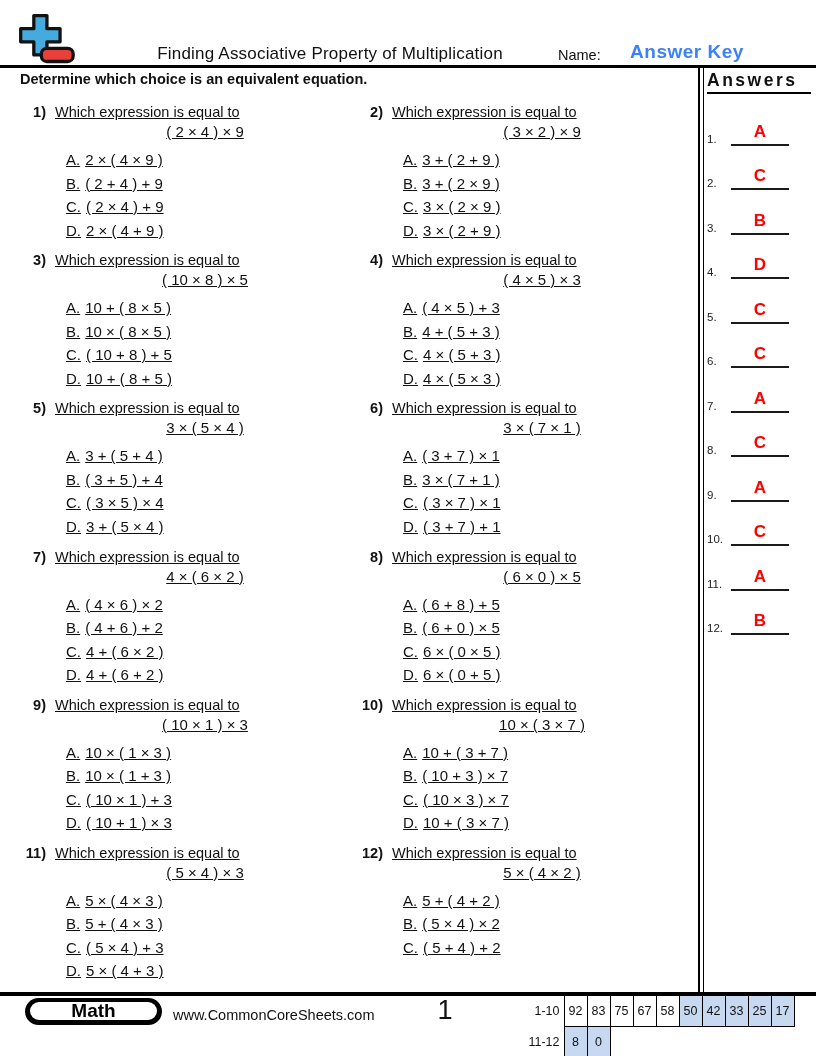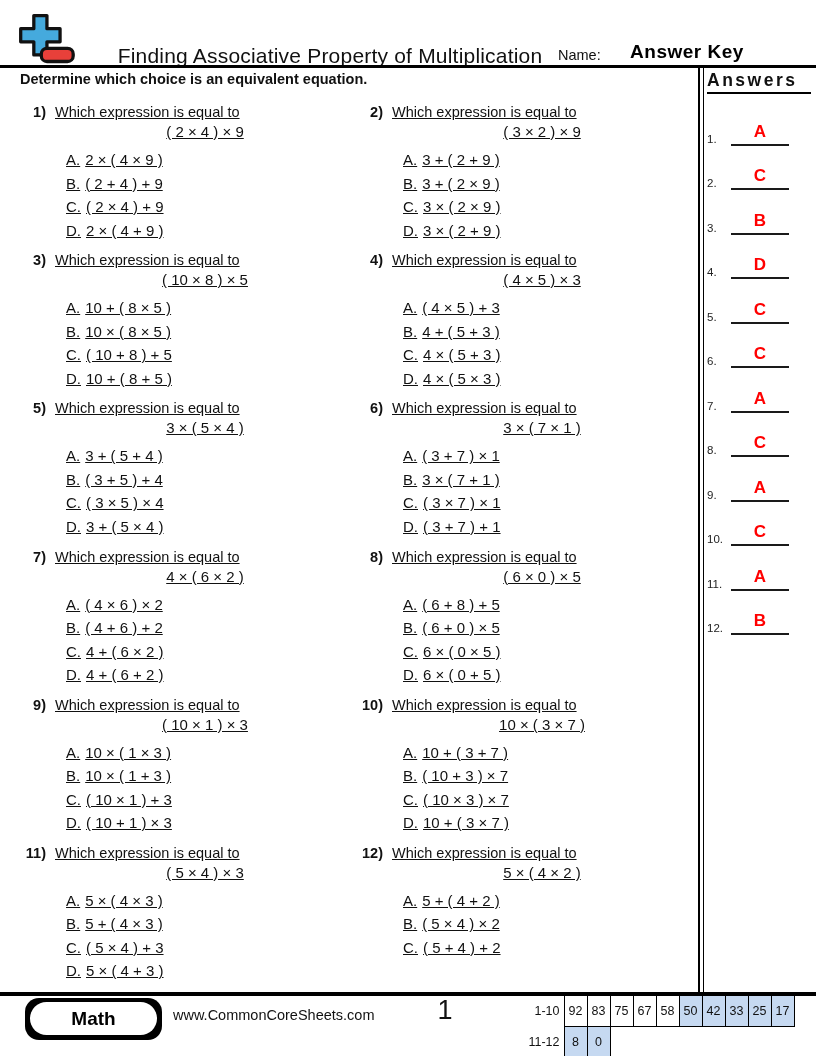--- a/index.html
+++ b/index.html
@@ -10,21 +10,21 @@
     background: #ffffff;
     font-family: "Liberation Sans", "DejaVu Sans", sans-serif;
     color: #111;
     overflow: hidden;
   }
 
   
   .logo { position: absolute; left: 16px; top: 11px; width: 60px; height: 56px; }
   .page-title {
     position: absolute; left: 110px; top: 44px; width: 440px;
-    text-align: center; font-size: 21px; letter-spacing: .2px;
+    text-align: center; font-size: 17px; letter-spacing: .2px;
   }
   .name-label { position: absolute; left: 558px; top: 47px; font-size: 14.5px; }
   .answer-key {
     position: absolute; left: 612px; top: 41px; width: 150px; text-align: center;
     font-size: 19px; font-weight: bold; letter-spacing: .5px;
   }
   .header-rule { position: absolute; left: 0; top: 65px; width: 816px; height: 3px; background: #000; }
 
   
   .instruction { position: absolute; left: 20px; top: 71px; font-size: 14.5px; font-weight: bold; }
@@ -57,21 +57,21 @@
   .q-body { flex: 1; text-decoration: underline; }
   .q-prompt { font-size: 14.5px; line-height: 19px; }
   .q-expr { font-size: 15px; line-height: 19px; text-align: center; }
   .options { margin: 7px 0 0 11px; padding: 0; list-style: none; }
   .options li { font-size: 15px; line-height: 23.5px; white-space: nowrap; }
   .opt-label { margin-right: 5px; }
 
   
   .footer-rule { position: absolute; left: 0; top: 992px; width: 816px; height: 4px; background: #000; }
   .subject-badge {
-    position: absolute; left: 25px; top: 998px; width: 137px; height: 42px;
+    position: absolute; left: 25px; top: 998px; width: 137px; height: 27px;
     background: #000; border-radius: 14px;
   }
   .subject-pill {
     position: absolute; left: 5px; top: 4px; right: 5px; bottom: 5px;
     background: #fff; border-radius: 999px;
     display: flex; align-items: center; justify-content: center;
     font-size: 19px; font-weight: bold; color: #000;
   }
   .website { position: absolute; left: 173px; top: 1007px; font-size: 14.5px; color: #111; }
   .page-number { position: absolute; left: 395px; top: 995px; width: 100px; text-align: center; font-size: 27px; }
@@ -87,21 +87,21 @@
 <div class="page">
 
   <div class="logo">
     <svg viewBox="0 0 64 58" width="60" height="56">
       <path d="M19 4 h14 v14 h14 v14 h-14 v14 h-14 v-14 h-14 v-14 h14 z" stroke="#111" stroke-width="3.5" stroke-linejoin="round" fill="#45aadd"></path>
       <rect x="27" y="39" width="34" height="14" rx="6" stroke="#111" stroke-width="3.5" fill="#e8403a"></rect>
     </svg>
   </div>
   <div class="page-title">Finding Associative Property of Multiplication</div>
   <div class="name-label">Name:</div>
-  <div class="answer-key" style="color:#000000;">Answer Key</div>
+  <div class="answer-key" style="color:#3b82f6;">Answer Key</div>
   <div class="header-rule"></div>
 
   <div class="instruction">Determine which choice is an equivalent equation.</div>
 
   <div class="vline v1"></div>
   <div class="vline v2"></div>
   <div class="answers-title">Answers</div>
   <div class="answers-list">
   <div class="answer-item">
     <span class="ans-num">1.</span>

